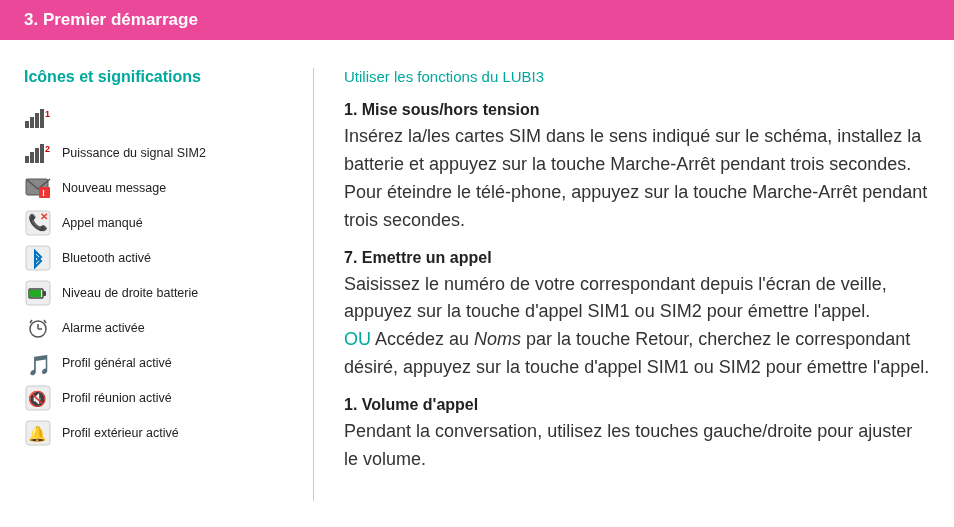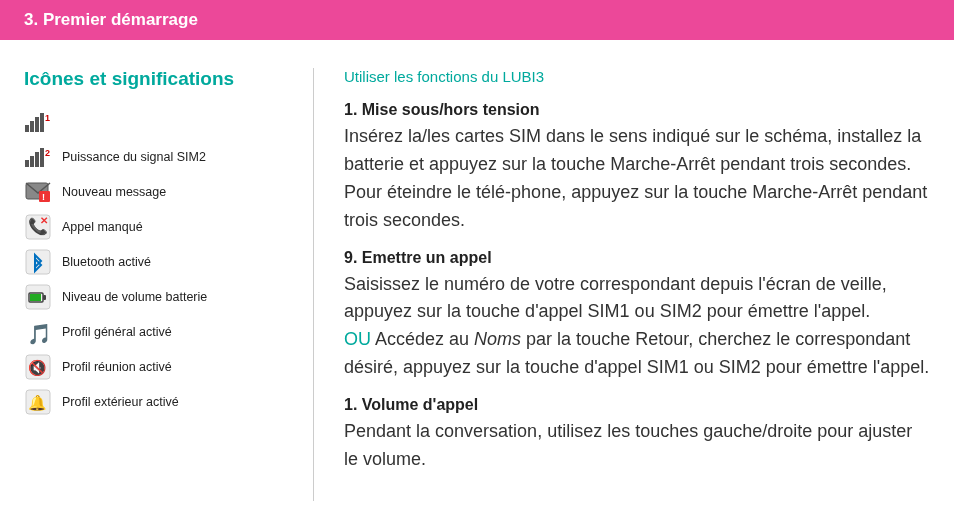--- a/index.html
+++ b/index.html
@@ -36,21 +36,21 @@
       padding-right: 24px;
     }
 
     .right-panel {
       flex: 1;
       padding-left: 30px;
     }
 
     .section-title {
       color: #00a99d;
-      font-size: 19px;
+      font-size: 16px;
       font-weight: bold;
       margin-bottom: 18px;
     }
 
     .icon-list {
       display: flex;
       flex-direction: column;
       gap: 7px;
     }
 
@@ -182,23 +182,35 @@
 
       <div class="icon-row">
         <div class="icon-box">
           <svg width="26" height="26" viewBox="0 0 26 26">
             <rect x="1" y="1" width="24" height="24" rx="3" fill="#eee" stroke="#ccc" stroke-width="1"></rect>
             <rect x="4" y="9" width="14" height="9" rx="1" fill="none" stroke="#444" stroke-width="1.5"></rect>
             <rect x="5" y="10" width="11" height="7" fill="#2a2"></rect>
             <rect x="18" y="11" width="3" height="5" rx="1" fill="#444"></rect>
           </svg>
         </div>
-        <span class="icon-label">Niveau de volume batterie</span>
-      </div>
-
+        <span class="icon-label">Niveau de droite batterie</span>
+      </div>
+
+      <div class="icon-row">
+        <div class="icon-box">
+          <svg width="26" height="26" viewBox="0 0 26 26">
+            <circle cx="13" cy="14" r="8" fill="none" stroke="#555" stroke-width="1.5"></circle>
+            <line x1="13" y1="14" x2="13" y2="9" stroke="#555" stroke-width="1.5"></line>
+            <line x1="13" y1="14" x2="17" y2="14" stroke="#555" stroke-width="1.5"></line>
+            <line x1="5" y1="8" x2="7" y2="5" stroke="#555" stroke-width="1.5"></line>
+            <line x1="21" y1="8" x2="19" y2="5" stroke="#555" stroke-width="1.5"></line>
+          </svg>
+        </div>
+        <span class="icon-label">Alarme activée</span>
+      </div>
 
       <div class="icon-row">
         <div class="icon-box">
           <svg width="26" height="26" viewBox="0 0 26 26">
             <text x="2" y="22" font-size="20" fill="#555">🎵</text>
           </svg>
         </div>
         <span class="icon-label">Profil général activé</span>
       </div>
 
@@ -227,21 +239,21 @@
 
   <div class="right-panel">
     <div class="right-title">Utiliser les fonctions du LUBI3</div>
 
     <div class="section-block">
       <div class="section-block-title">1. Mise sous/hors tension</div>
       <div class="section-block-body">Insérez la/les cartes SIM dans le sens indiqué sur le schéma, installez la batterie et appuyez sur la touche Marche-Arrêt pendant trois secondes. Pour éteindre le télé-phone, appuyez sur la touche Marche-Arrêt pendant trois secondes.</div>
     </div>
 
     <div class="section-block">
-      <div class="section-block-title">9. Emettre un appel</div>
+      <div class="section-block-title">7. Emettre un appel</div>
       <div class="section-block-body">
         Saisissez le numéro de votre correspondant depuis l'écran de veille, appuyez sur la touche d'appel SIM1 ou SIM2 pour émettre l'appel.<br>
         <span class="ou-highlight">OU</span> Accédez au <span class="italic-text">Noms</span> par la touche Retour, cherchez le correspondant désiré, appuyez sur la touche d'appel SIM1 ou SIM2 pour émettre l'appel.
       </div>
     </div>
 
     <div class="section-block">
       <div class="section-block-title">1. Volume d'appel</div>
       <div class="section-block-body">Pendant la conversation, utilisez les touches gauche/droite pour ajuster le volume.</div>
     </div>

